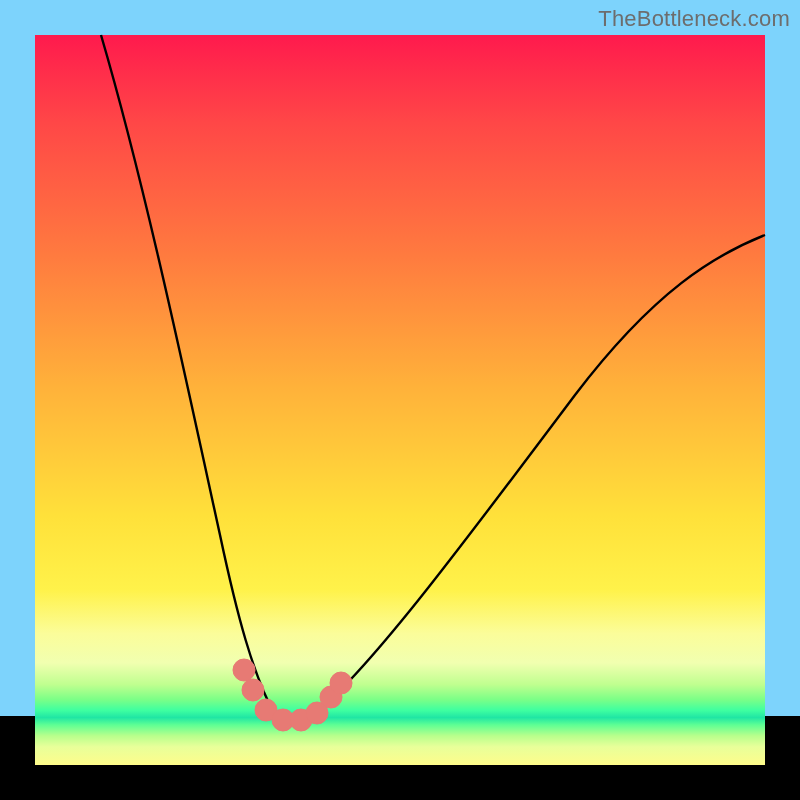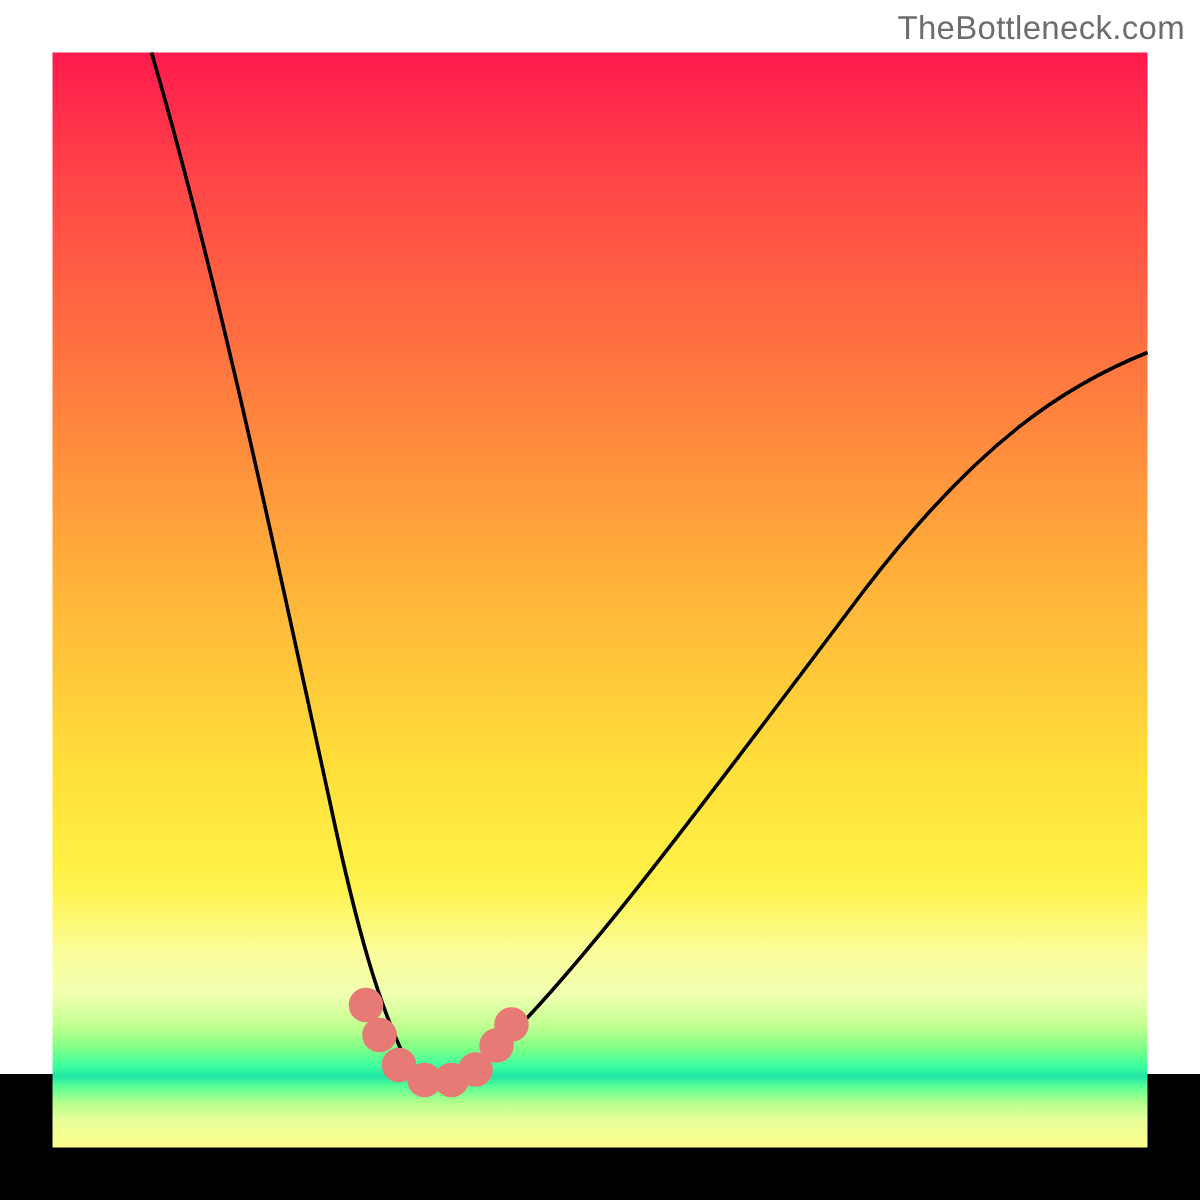--- a/index.html
+++ b/index.html
@@ -10,21 +10,21 @@
     overflow: hidden;
     background: #000;
     font-family: Arial, Helvetica, sans-serif;
   }
   .frame {
     position: absolute;
     left: 0;
     top: 0;
     width: 800px;
     height: 716px;
-    background: #ffffff;
+    background: #7dd3fc;
   }
   .plot {
     position: absolute;
     left: 35px;
     top: 35px;
     width: 730px;
     height: 730px;
     
     background: linear-gradient(
       to bottom,

